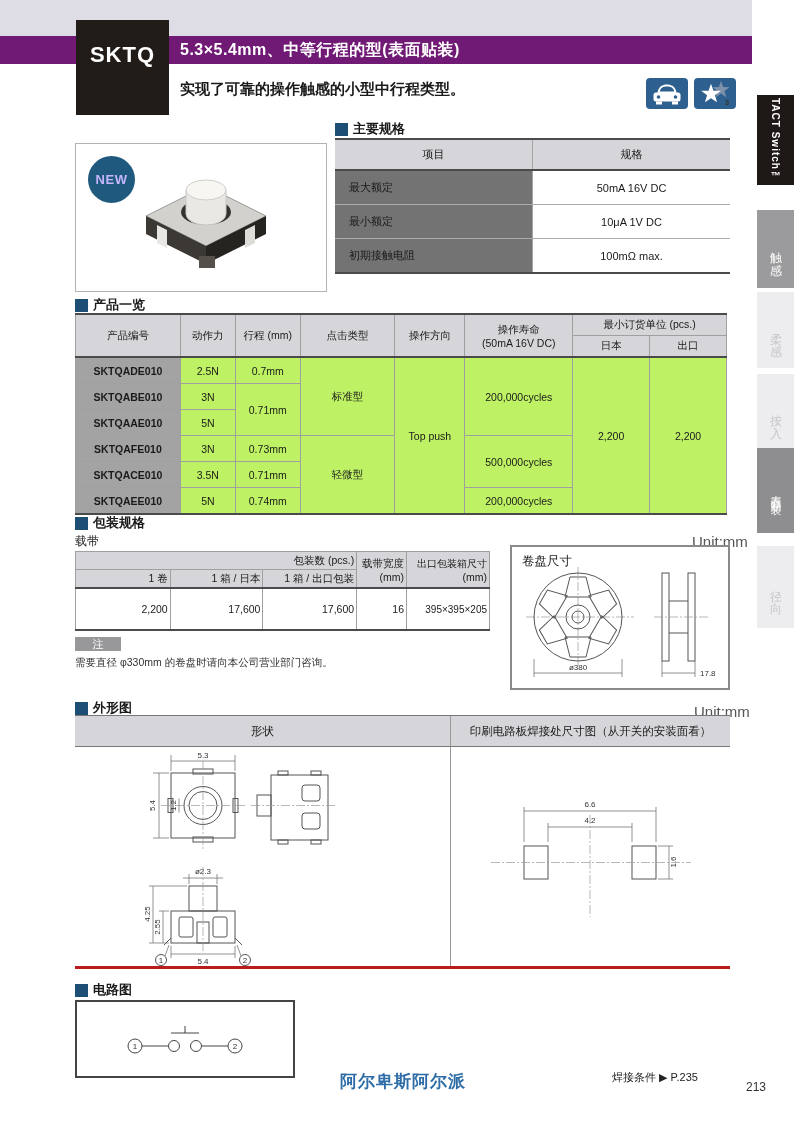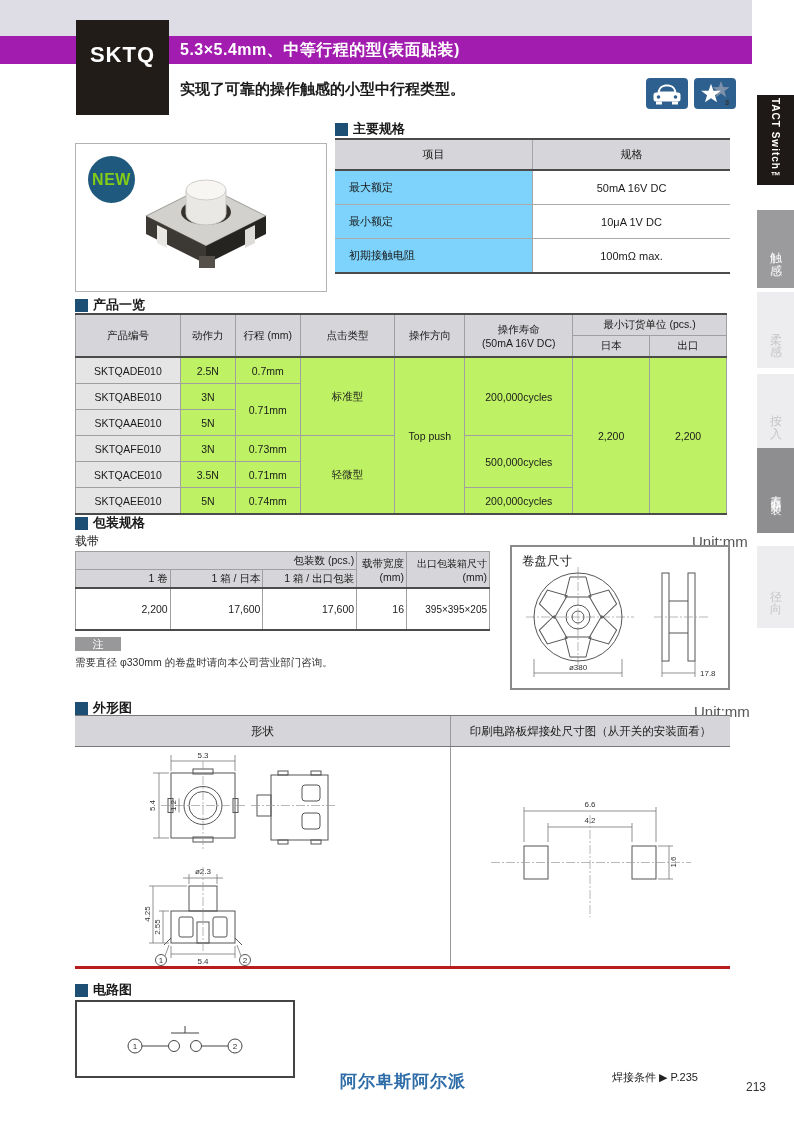--- a/index.html
+++ b/index.html
@@ -2,21 +2,21 @@
 <html><head>
 <meta charset="utf-8">
 <style>
   html,body{margin:0;padding:0;}
   body{width:794px;height:1123px;position:relative;background:#fff;overflow:hidden;
        font-family:"Liberation Sans","DejaVu Sans",sans-serif;color:#1a1a1a;}
   .abs{position:absolute;}
 
   
   .top-band{left:0;top:0;width:752px;height:36px;background:#dedde6;}
-  .title-bar{left:0;top:36px;width:752px;height:28px;background:#a21caf;display:flex;align-items:center;}
+  .title-bar{left:0;top:36px;width:752px;height:28px;background:#701a75;display:flex;align-items:center;}
   .title-text{margin-left:180px;color:#fff;font-weight:bold;font-size:16px;letter-spacing:.5px;}
   .series-box{left:76px;top:20px;width:93px;height:95px;background:#221c19;color:#fff;text-align:center;
               font-weight:bold;font-size:22px;letter-spacing:1px;padding-top:22px;box-sizing:border-box;}
   .subtitle{left:180px;top:80px;font-weight:bold;font-size:15px;}
   .hdr-icon{top:78px;width:42px;height:31px;}
   .hdr-icon.car{left:646px;}
   .hdr-icon.star{left:694px;}
 
   
   .side-tab{left:757px;width:37px;display:flex;align-items:center;justify-content:center;
@@ -35,35 +35,35 @@
 
   
   table{border-collapse:collapse;}
   .spec-table{left:335px;top:138px;width:395px;font-size:11px;
               border-top:2px solid #4b4b4b;border-bottom:2px solid #4b4b4b;}
   .spec-table th,.spec-table td{font-weight:normal;text-align:center;padding:7px 4px;}
   .spec-table thead th{background:#d6d6da;height:14px;}
   .spec-table thead th:first-child{border-right:1px solid #a5a5a5;}
   .spec-table tbody td{border-top:1px solid #ababab;height:19px;}
   .spec-table tbody tr:first-child td{border-top:2px solid #4b4b4b;}
-  .spec-table td.item{background:#7dd3fc;text-align:left;padding-left:14px;width:50%;border-right:1px solid #a5a5a5;}
+  .spec-table td.item{background:#737373;text-align:left;padding-left:14px;width:50%;border-right:1px solid #a5a5a5;}
 
   
   .photo-box{left:75px;top:143px;width:250px;height:147px;background:#fff;border:1px solid #b3b3b3;}
-  .new-badge{left:88px;top:156px;width:47px;height:47px;border-radius:50%;background:#1f5a7e;color:#84cc16;
-             font-weight:bold;font-size:16px;display:flex;align-items:center;justify-content:center;letter-spacing:.5px;}
+  .new-badge{left:88px;top:156px;width:47px;height:47px;border-radius:50%;background:#1f5a7e;color:#c4b5fd;
+             font-weight:bold;font-size:13px;display:flex;align-items:center;justify-content:center;letter-spacing:.5px;}
 
   
   .product-table{left:75px;top:313px;width:652px;font-size:10.5px;
                  border-top:2px solid #4b4b4b;border-bottom:2px solid #4b4b4b;}
   .product-table th,.product-table td{border:1px solid #a0a0a0;font-weight:normal;text-align:center;padding:2px;}
   .product-table thead th{background:#d6d6da;height:16px;font-size:10.5px;}
   .product-table tbody td{height:21px;background:#bef264;}
   .product-table tbody tr:first-child td{border-top:2px solid #4b4b4b;}
-  .product-table td.part{background:#e5e5e5;font-weight:normal;margin-left:31px;}
+  .product-table td.part{background:#a3a3a3;font-weight:bold;margin-left:31px;}
 
   
   .pack-table{left:75px;top:551px;width:415px;font-size:10.5px;
               border-top:1px solid #5a5a5a;border-bottom:2px solid #4b4b4b;}
   .pack-table th,.pack-table td{border:1px solid #a0a0a0;font-weight:normal;text-align:right;padding:1px 2px;}
   .pack-table thead th{background:#d6d6da;height:15px;}
   .pack-table tbody td{height:38px;background:#fff;}
   .pack-table tbody tr td{border-top:2px solid #4b4b4b;}
   .pack-sub{font-size:12px;}
   .note-badge{left:75px;top:637px;width:46px;height:14px;background:#98989a;color:#fff;font-size:11px;

